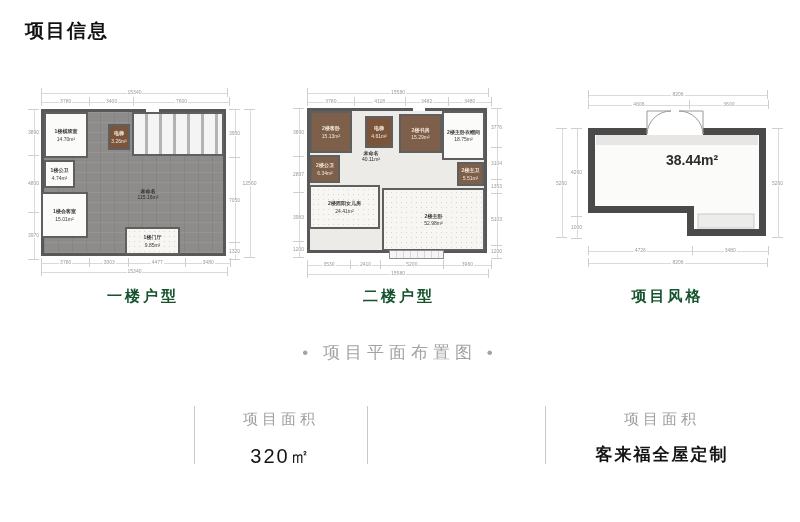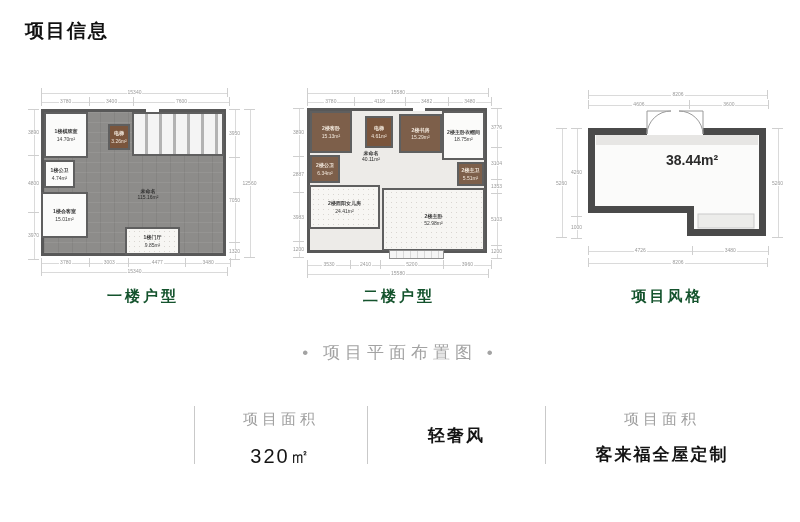--- a/index.html
+++ b/index.html
@@ -331,21 +331,20 @@
 
   <div class="subtitle">• 项目平面布置图 •</div>
 
   <div class="divider" style="left:194px;"></div>
   <div class="info-col" style="left:196px;top:410px;width:170px;">
     <div class="info-label">项目面积</div>
     <div class="info-value info-value--big">320㎡</div>
   </div>
   <div class="divider" style="left:367px;"></div>
   <div class="info-col" style="left:369px;top:410px;width:175px;">
-    <div class="info-value">轻奢风</div>
   </div>
   <div class="divider" style="left:545px;"></div>
   <div class="info-col" style="left:547px;top:410px;width:230px;">
     <div class="info-label">项目面积</div>
     <div class="info-value">客来福全屋定制</div>
   </div>
 
 </div>
 
 </body></html>

